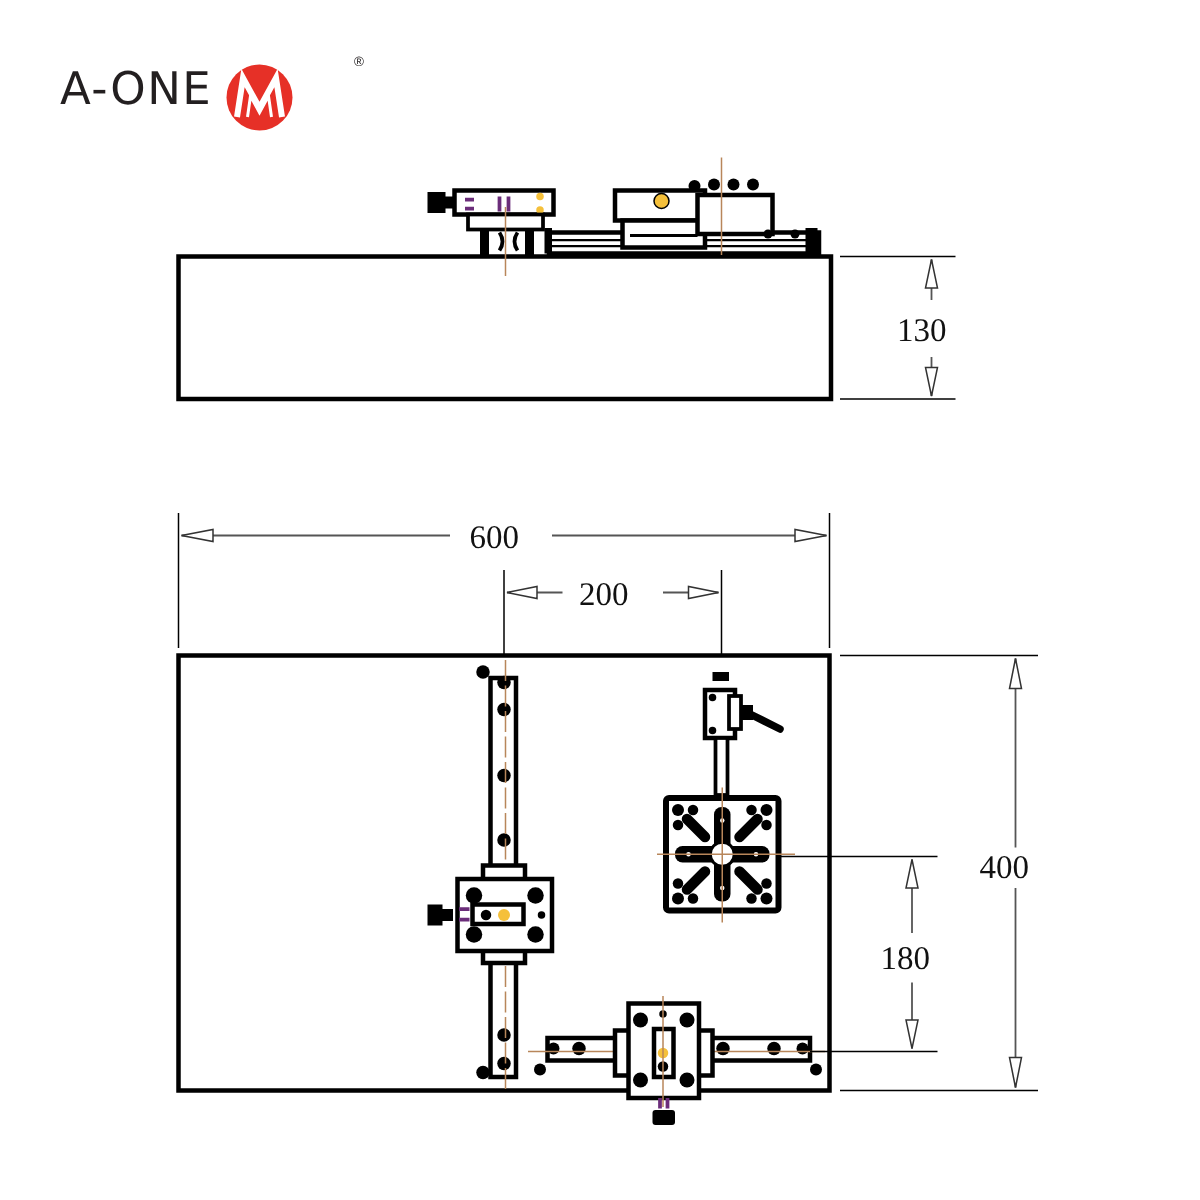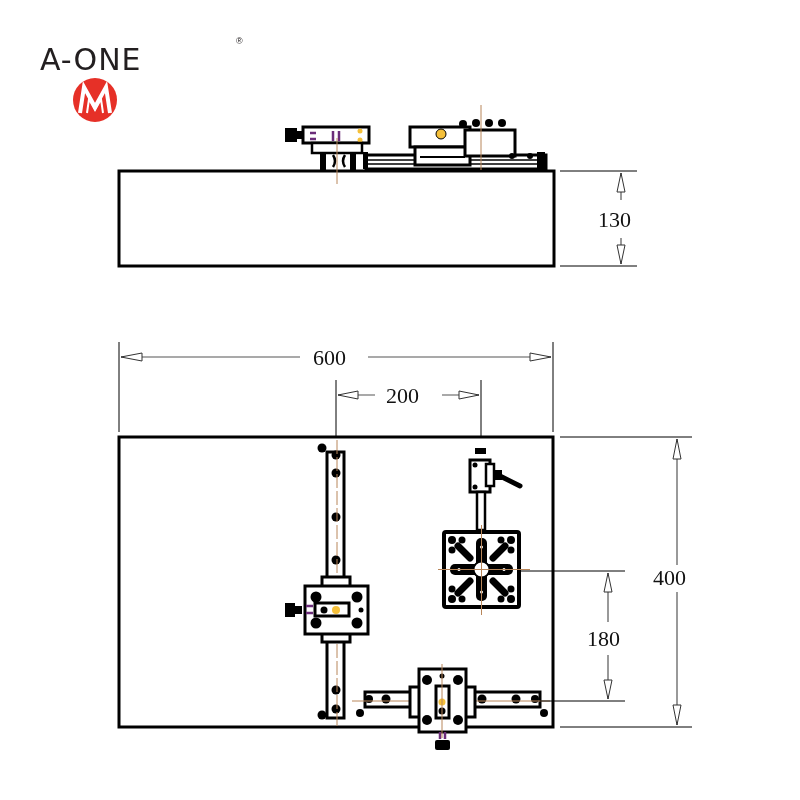--- a/index.html
+++ b/index.html
@@ -1,17 +1,17 @@
 <!DOCTYPE html>
 <html><head>
 <meta charset="utf-8">
 <style>
   html,body{margin:0;padding:0;background:#ffffff;}
   body{width:800px;height:800px;position:relative;overflow:hidden;font-family:"Liberation Sans",sans-serif;}
-  .logo{position:absolute;left:40px;top:42px;height:40px;display:flex;align-items:center;flex-direction:column;}
+  .logo{position:absolute;left:40px;top:42px;height:40px;display:flex;align-items:flex-start;}
   .logo-text{font-family:"DejaVu Sans",sans-serif;font-size:30px;letter-spacing:1px;color:#231f20;font-weight:normal;}
   .logo-mark{margin-left:8px;width:46px;height:46px;position:relative;}
   .logo-reg{position:absolute;left:236px;top:36px;font-size:9px;color:#231f20;}
   svg.drawing{position:absolute;left:0;top:0;}
   .dim-text{font-family:"Liberation Serif",serif;font-size:22px;fill:#111;}
   .thick{stroke:#000;stroke-width:3;fill:#fff;}
   .thin{stroke:#000;stroke-width:1;fill:none;}
   .dimline{stroke:#555;stroke-width:1.2;fill:none;}
   .arrow{stroke:#333;stroke-width:1;fill:#fff;}
   .center{stroke:#b8865a;stroke-width:1;fill:none;}

